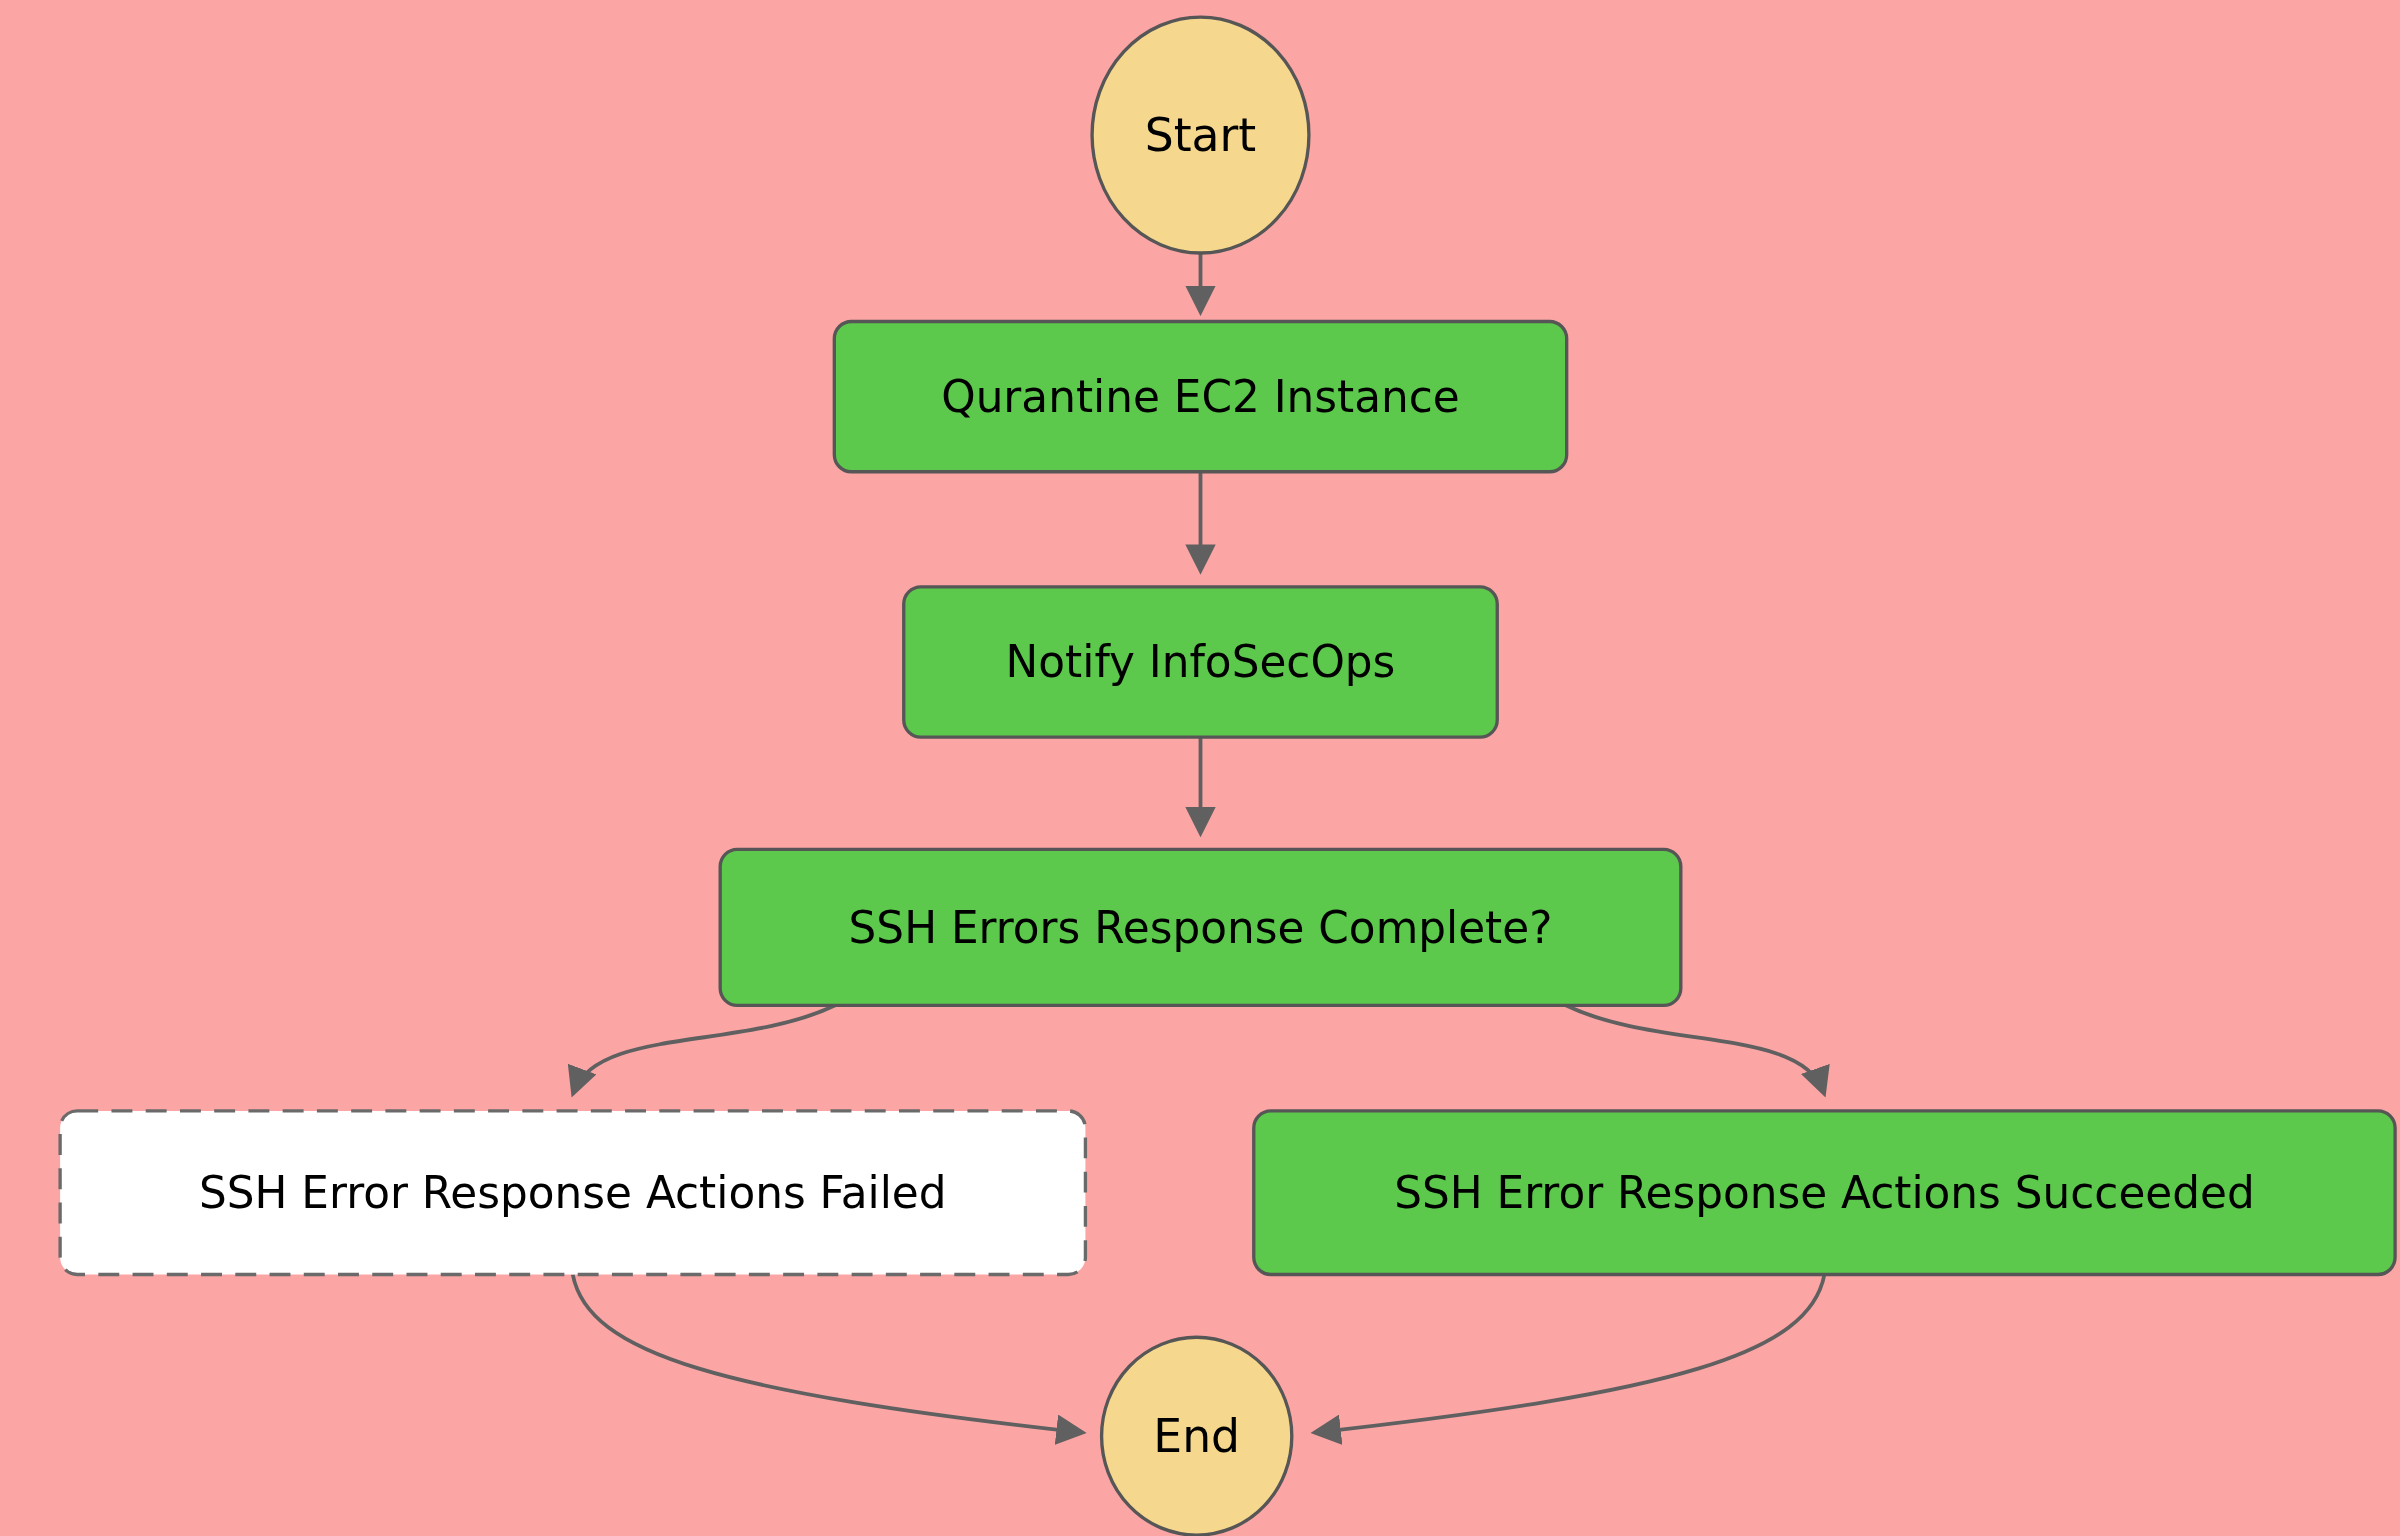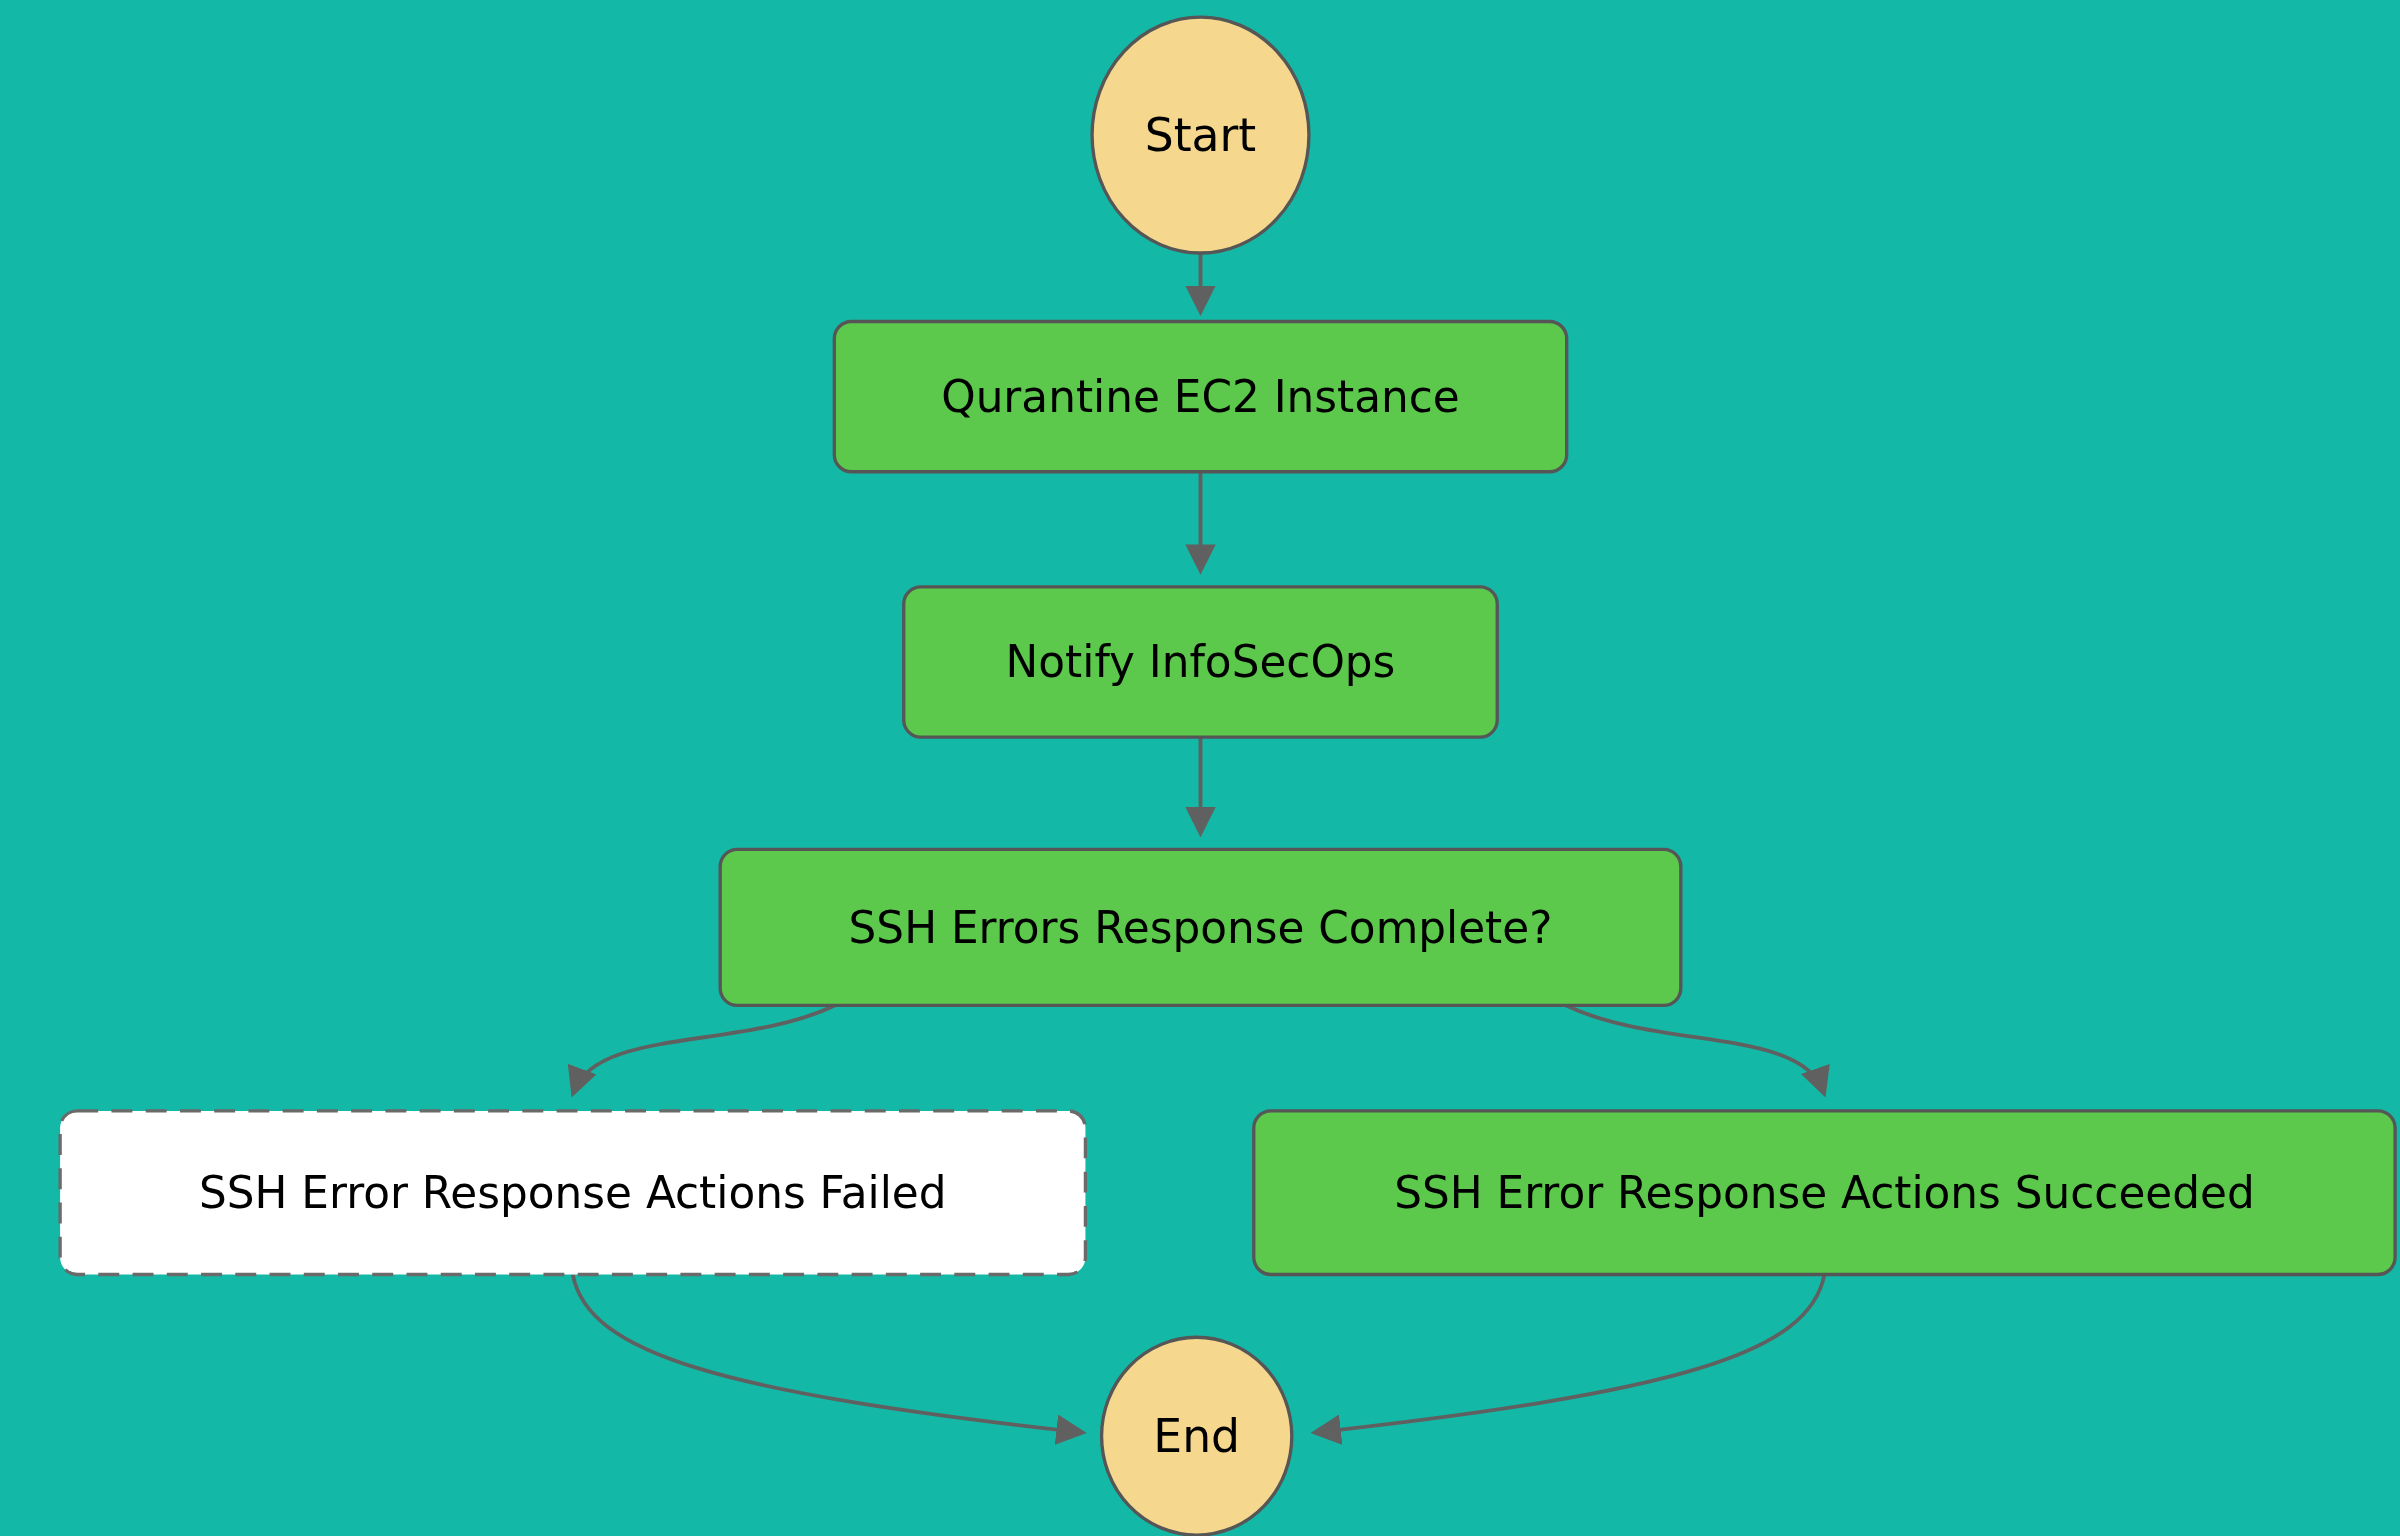--- a/index.html
+++ b/index.html
@@ -4,21 +4,21 @@
 <style>
   html, body {
     margin: 0;
     padding: 0;
     background: #ffffff;
   }
   .canvas {
     position: relative;
     width: 2401px;
     height: 1537px;
-    background: #14b8a6;
+    background: #fca5a5;
     font-family: "DejaVu Sans", "Liberation Sans", sans-serif;
   }
   svg { display: block; }
   .node-label {
     font-family: "DejaVu Sans", "Liberation Sans", sans-serif;
     font-size: 46px;
     fill: #000000;
   }
   .terminal-label {
     font-family: "DejaVu Sans", "Liberation Sans", sans-serif;

